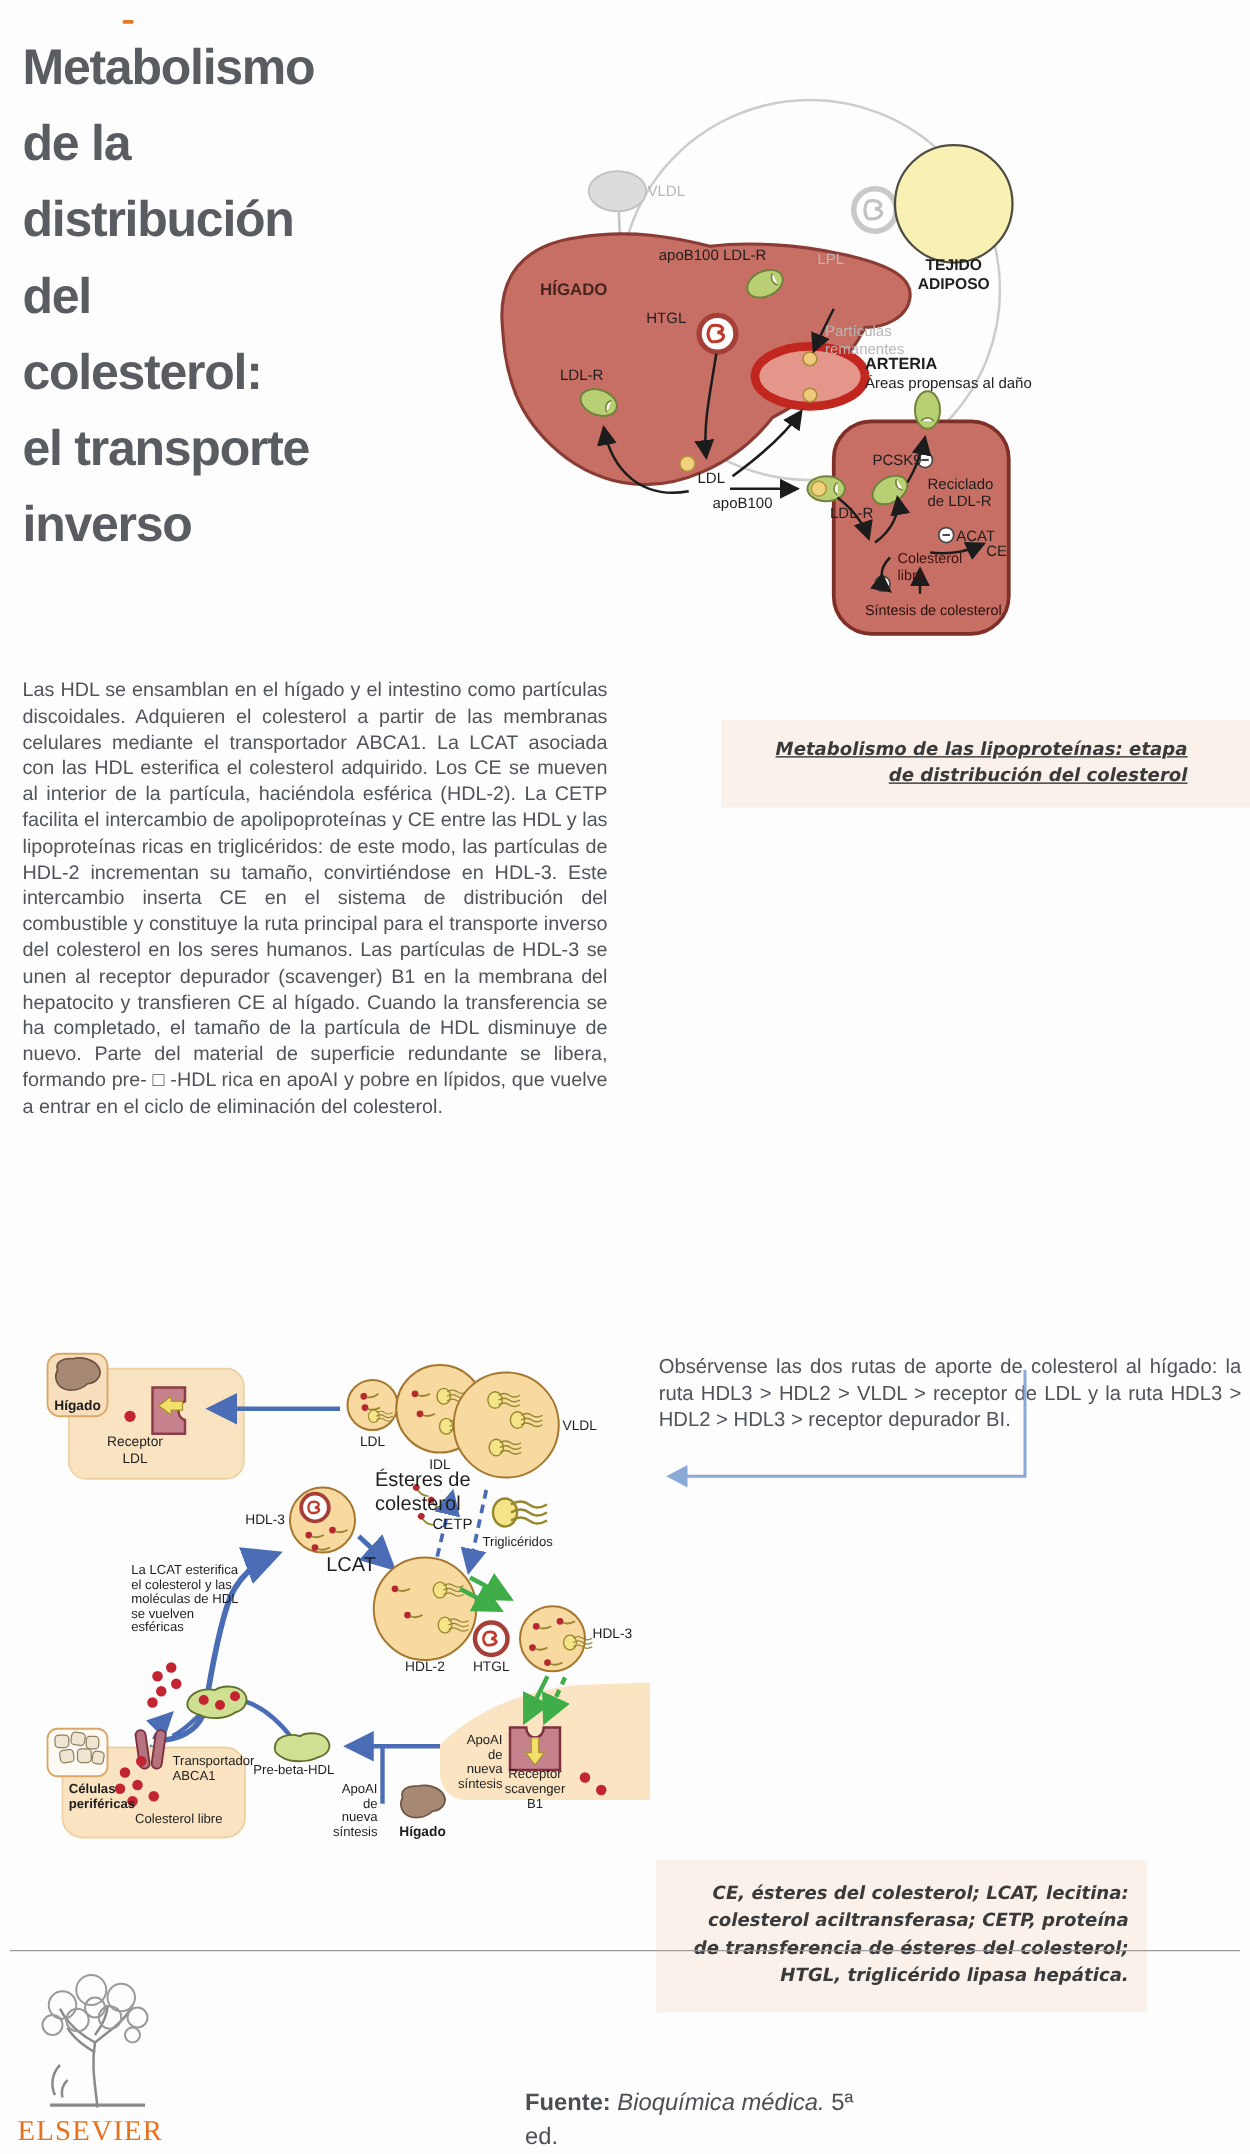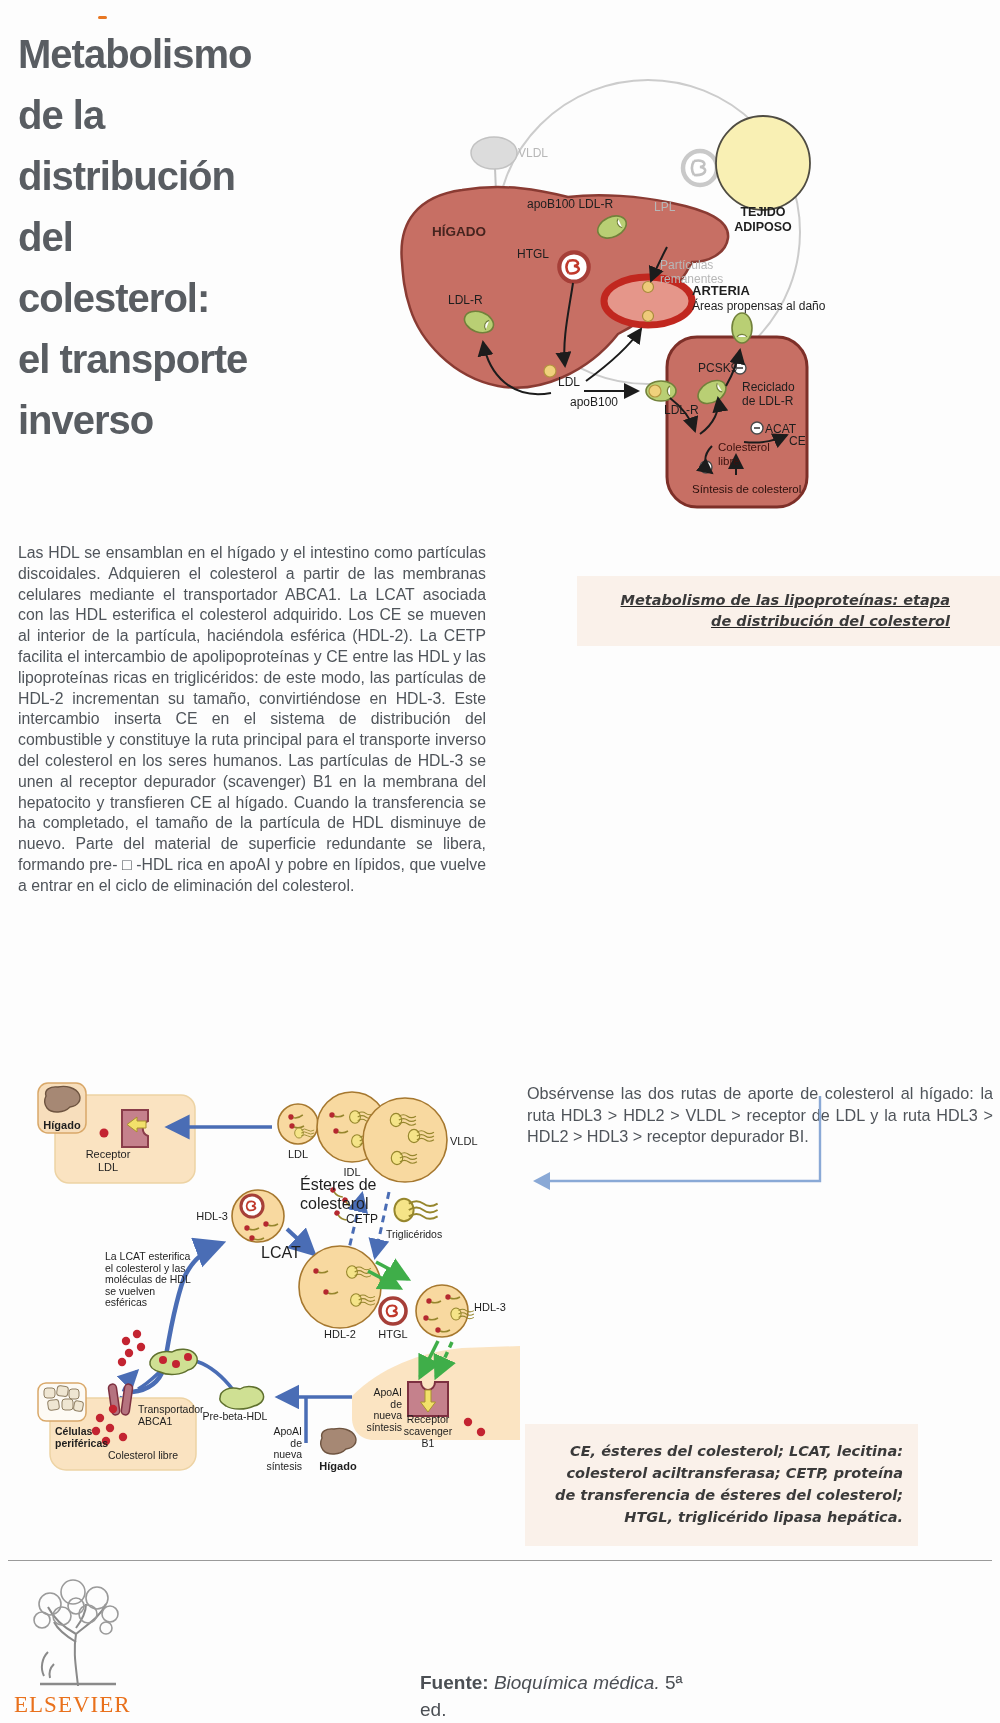--- a/index.html
+++ b/index.html
@@ -368,21 +368,21 @@
   <div class="lbl" style="left:260px;top:1426px;width:42px;text-align:right;font-size:10.5px;line-height:11.6px;">ApoAI
 de nueva
 síntesis</div>
   <div class="lbl" style="left:138px;top:1403px;font-size:10.5px;line-height:12px;">Transportador
 ABCA1</div>
   <div class="lbl bold" style="left:55px;top:1426px;font-size:10.5px;line-height:11.6px;">Células
 periféricas</div>
   <div class="lbl" style="left:108px;top:1449px;font-size:10.5px;">Colesterol libre</div>
   <div class="lbl bold" style="left:314px;top:1460px;width:48px;text-align:center;font-size:11px;">Hígado</div>
 
-  <div class="cap-box" style="left:525px;top:1424px;width:393px;height:122px;">
+  <div class="cap-box" style="left:525px;top:1488px;width:393px;height:122px;">
     <div class="cap-text" style="padding:16px 15px 0 20px;text-align:right;font-size:14.5px;line-height:22px;">CE, ésteres del colesterol; LCAT, lecitina:
 colesterol aciltransferasa; CETP, proteína
 de transferencia de ésteres del colesterol;
 HTGL, triglicérido lipasa hepática.</div>
   </div>
 
   <div class="divider"></div>
 
   <svg style="left:18px;top:1572px;" width="120" height="118" viewBox="0 0 120 118">
     <g stroke="#8a8a8a" fill="none" stroke-width="2">

